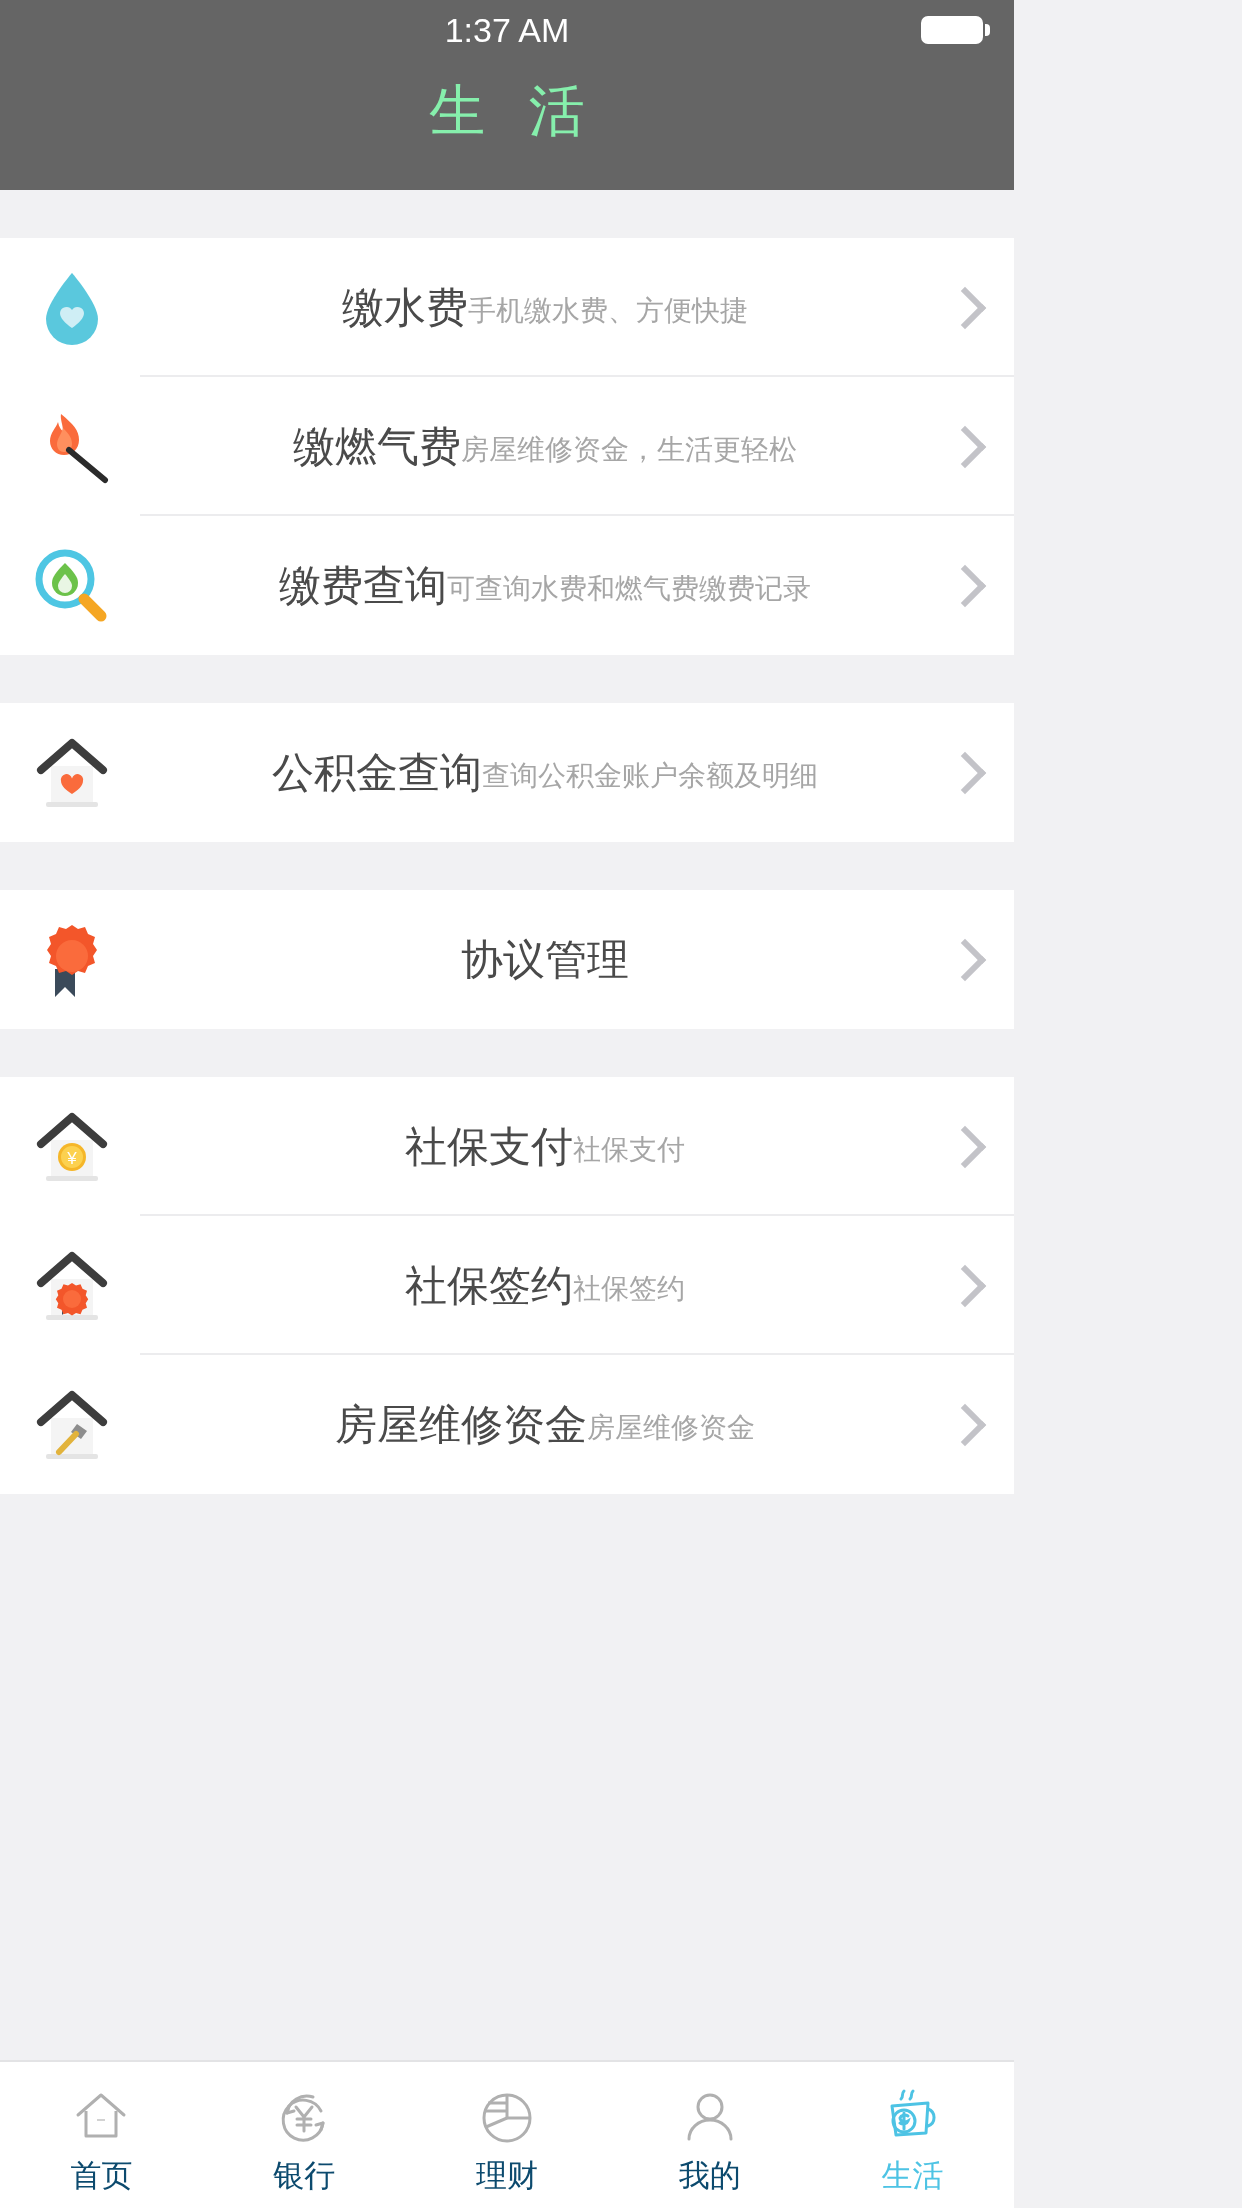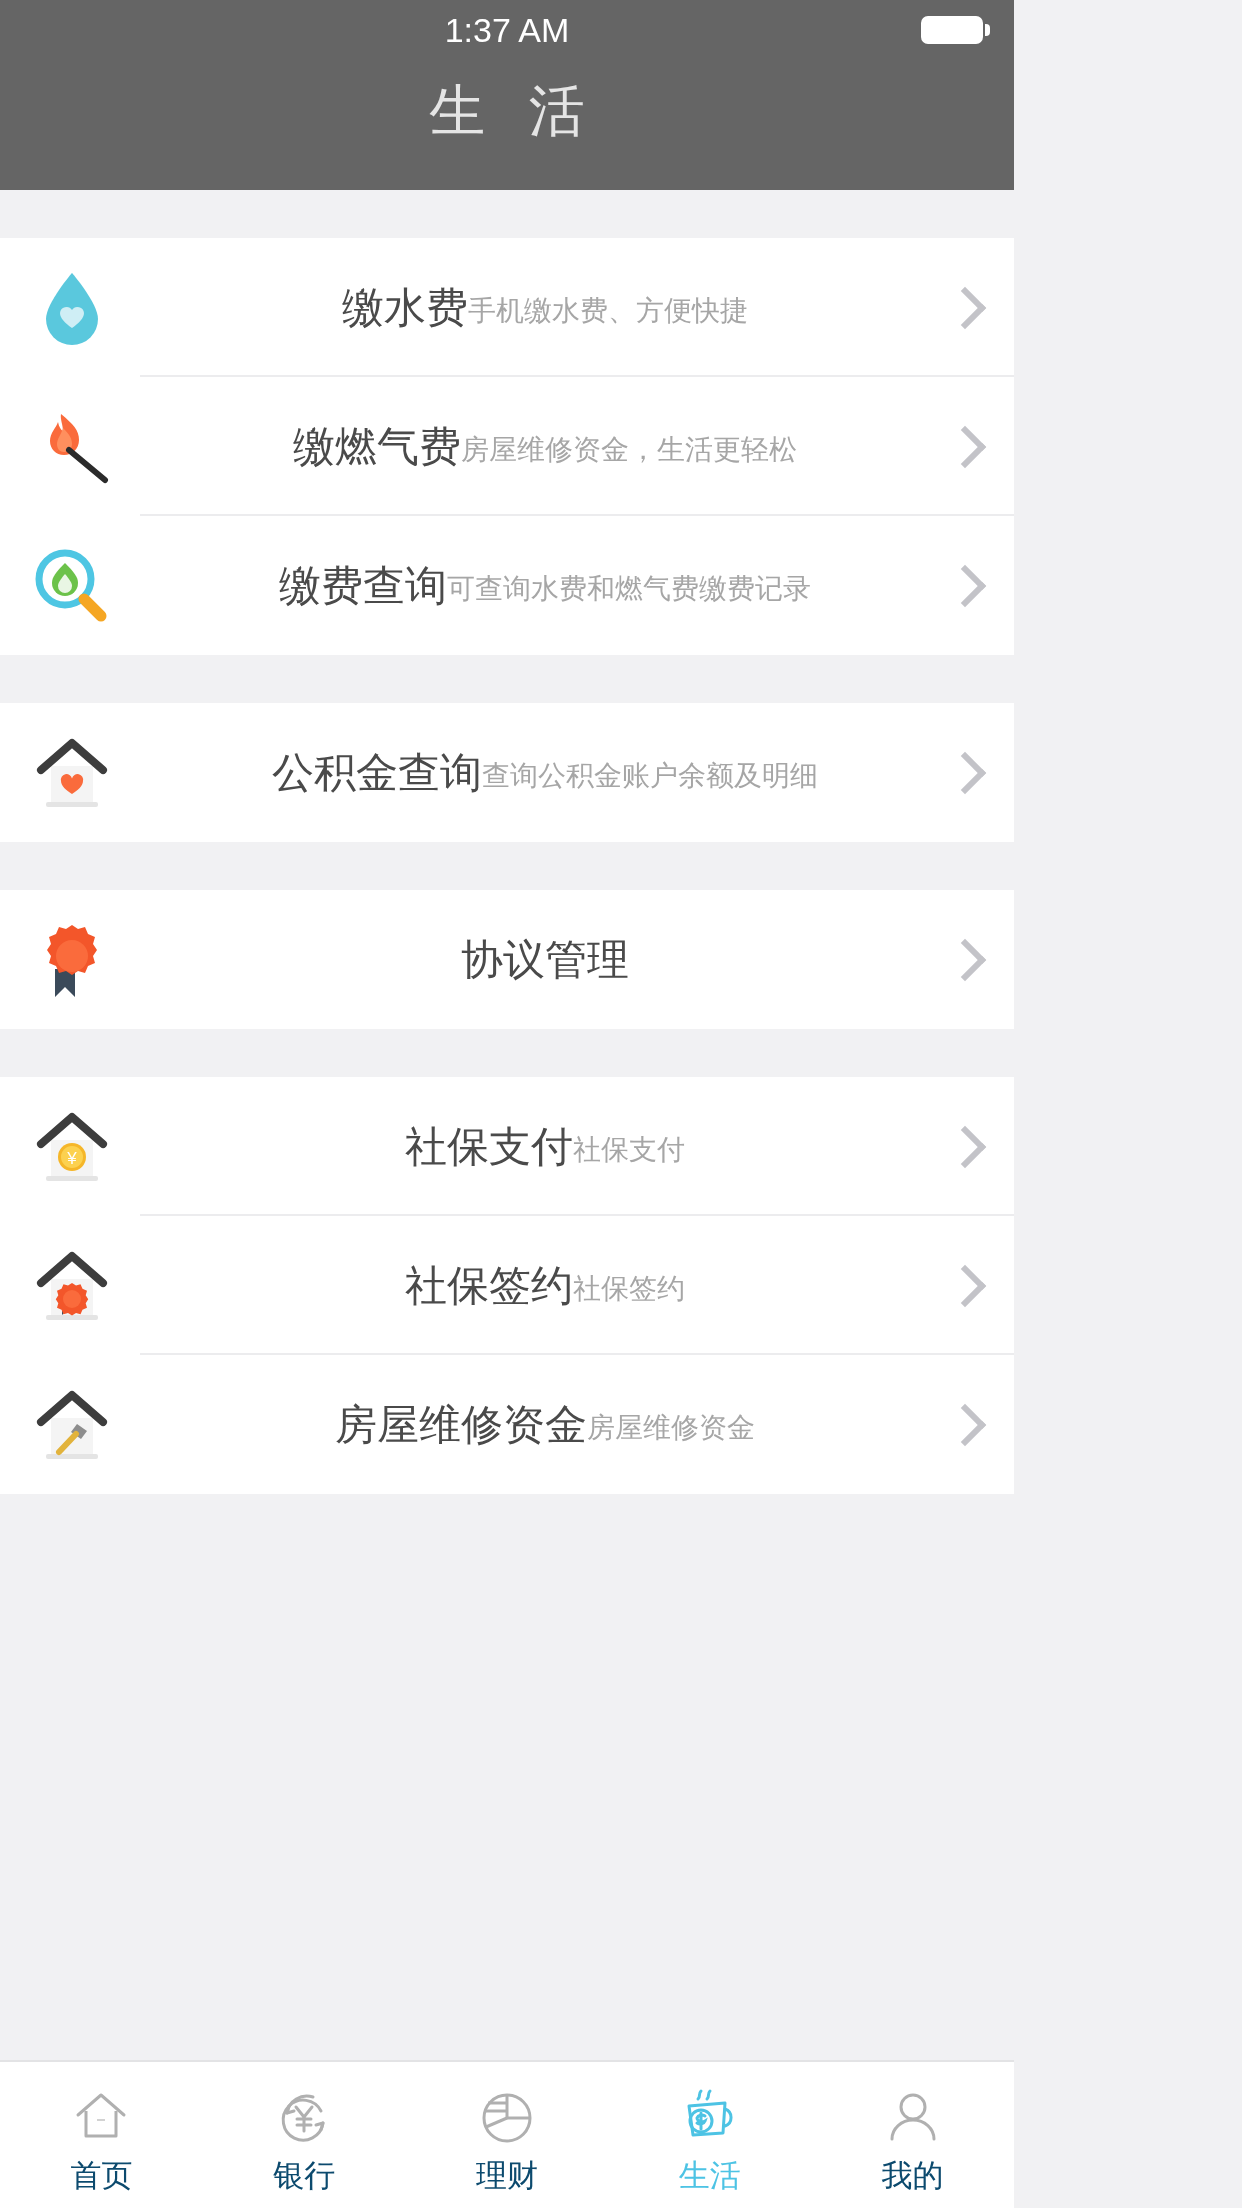--- a/index.html
+++ b/index.html
@@ -53,21 +53,21 @@
     border-radius:0 4px 4px 0;
     margin-left:2px;
   }
   .nav-title {
     text-align:center;
     font-size:56px;
     font-weight:400;
     letter-spacing:14px;
     padding-top:14px;
     text-indent:14px;
-    color:#e5e5e5;
+    color:#86efac;
   }
 
   
   .content {
     flex:1 1 auto;
     background:#f1f1f3;
     overflow:hidden;
     display:flex;
     flex-direction:column;
   }
@@ -358,36 +358,36 @@
           <line x1="31" y1="31" x2="31" y2="8" stroke="#b0b0b0" stroke-width="3"></line>
           <line x1="31" y1="31" x2="54" y2="31" stroke="#b0b0b0" stroke-width="3"></line>
           <line x1="31" y1="31" x2="10" y2="40" stroke="#b0b0b0" stroke-width="3"></line>
           <line x1="9" y1="24" x2="31" y2="24" stroke="#b0b0b0" stroke-width="3"></line>
           <line x1="12" y1="16" x2="31" y2="16" stroke="#b0b0b0" stroke-width="3"></line>
         </svg>
       </div>
       <div class="tab-label">理财</div>
     </div>
 
+    <div class="tab">
+      <div class="tab-icon">
+        <svg width="62" height="62" viewBox="0 0 62 62">
+          <circle cx="31" cy="20" r="12" fill="none" stroke="#b0b0b0" stroke-width="3"></circle>
+          <path d="M10 52 a21 19 0 0 1 42 0" fill="none" stroke="#b0b0b0" stroke-width="3" stroke-linecap="round"></path>
+        </svg>
+      </div>
+      <div class="tab-label">我的</div>
+    </div>
+
     <div class="tab active">
       <div class="tab-icon">
         <svg width="62" height="62" viewBox="0 0 62 62">
           <path d="M22 4 c-3 3 0 5 -3 8 M31 4 c-3 3 0 5 -3 8" fill="none" stroke="#4dc3e4" stroke-width="3" stroke-linecap="round"></path>
           <path d="M10 19 L46 16 L44 46 L14 48 Z" fill="none" stroke="#4dc3e4" stroke-width="3" stroke-linejoin="round"></path>
           <path d="M46 22 a9 9 0 0 1 0 17" fill="none" stroke="#4dc3e4" stroke-width="3" stroke-linecap="round"></path>
           <circle cx="22" cy="34" r="11" fill="none" stroke="#4dc3e4" stroke-width="3"></circle>
           <path d="M26 29 a5 4 0 0 0 -8 2 a5 4 0 0 0 8 3 a5 4 0 0 1 -8 2 M22 26 L22 42" fill="none" stroke="#4dc3e4" stroke-width="3" stroke-linecap="round"></path>
         </svg>
       </div>
       <div class="tab-label">生活</div>
     </div>
-
-    <div class="tab">
-      <div class="tab-icon">
-        <svg width="62" height="62" viewBox="0 0 62 62">
-          <circle cx="31" cy="20" r="12" fill="none" stroke="#b0b0b0" stroke-width="3"></circle>
-          <path d="M10 52 a21 19 0 0 1 42 0" fill="none" stroke="#b0b0b0" stroke-width="3" stroke-linecap="round"></path>
-        </svg>
-      </div>
-      <div class="tab-label">我的</div>
-    </div>
   </div>
 </div>
 
 </body></html>

